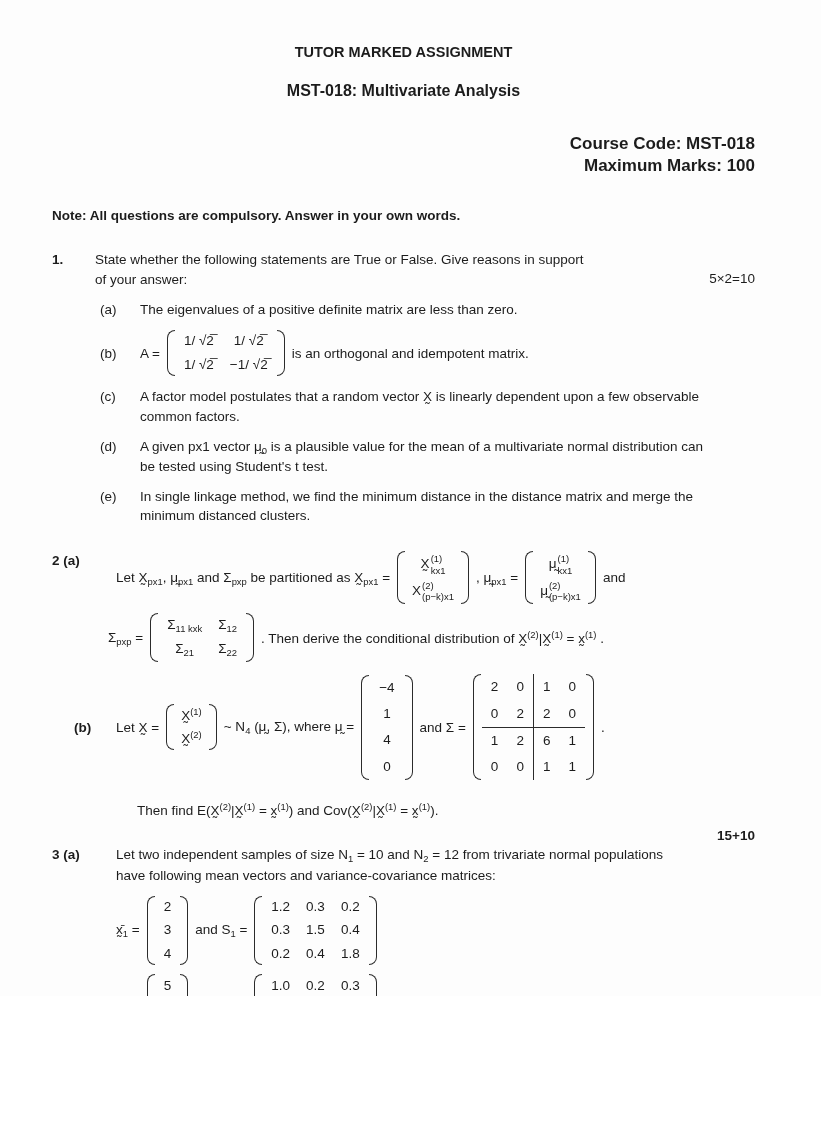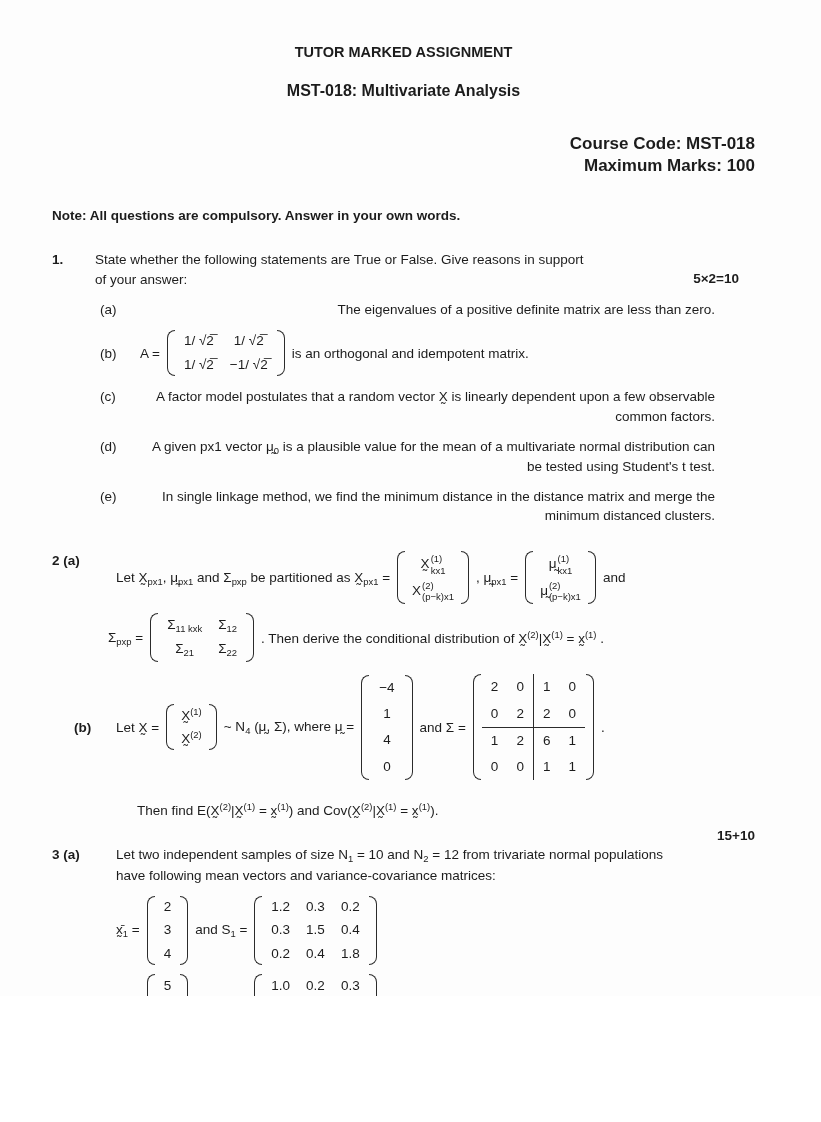--- a/index.html
+++ b/index.html
@@ -24,25 +24,25 @@
   .q { display: flex; align-items: flex-start; }
   .q1 { margin-top: 25px; }
   .q2 { margin-top: 26px; }
   .q3 { }
   .qnum { width: 43px; flex: none; font-weight: bold; }
   .qnum2 { width: 64px; flex: none; font-weight: bold; }
   .qbody { flex: 1; min-width: 0; }
 
   .q1head { position: relative; }
   .q1text { display: block; max-width: 492px; }
-  .marks { position: absolute; right: 16px; top: 19px; font-weight: bold; }
+  .marks { position: absolute; right: 0; top: 19px; font-weight: normal; }
 
   .sub { display: flex; margin-left: 5px; margin-top: 11px; }
   .sublabel { width: 40px; flex: none; }
-  .subtext { flex: 1; max-width: 575px; text-align: right; }
+  .subtext { flex: 1; max-width: 575px; }
   .vc { align-items: center; }
 
   .mline { display: flex; align-items: center; gap: 5px; white-space: nowrap; }
 
   .matrix { display: inline-flex; align-items: stretch; vertical-align: middle; margin: 0 2px; }
   .paren { width: 7px; flex: none; }
   .paren.l { border: 1.5px solid #2b2b2b; border-right: none; border-radius: 11px 0 0 11px; margin-right: 1px; }
   .paren.r { border: 1.5px solid #2b2b2b; border-left: none; border-radius: 0 11px 11px 0; margin-left: 1px; }
   .mgrid { display: grid; align-items: center; align-content: center; }
   .c1 { grid-template-columns: auto; }

